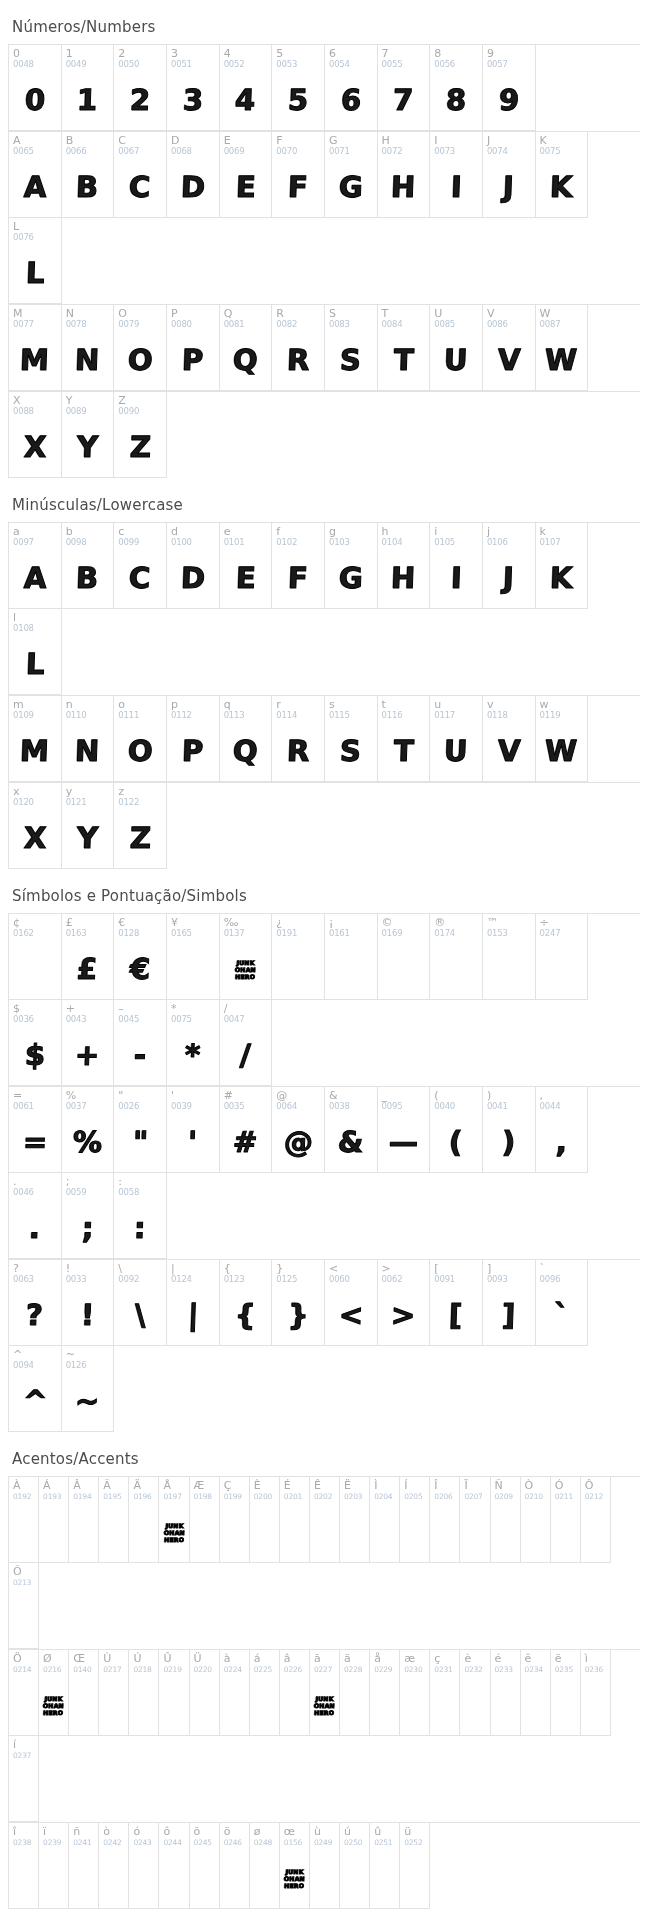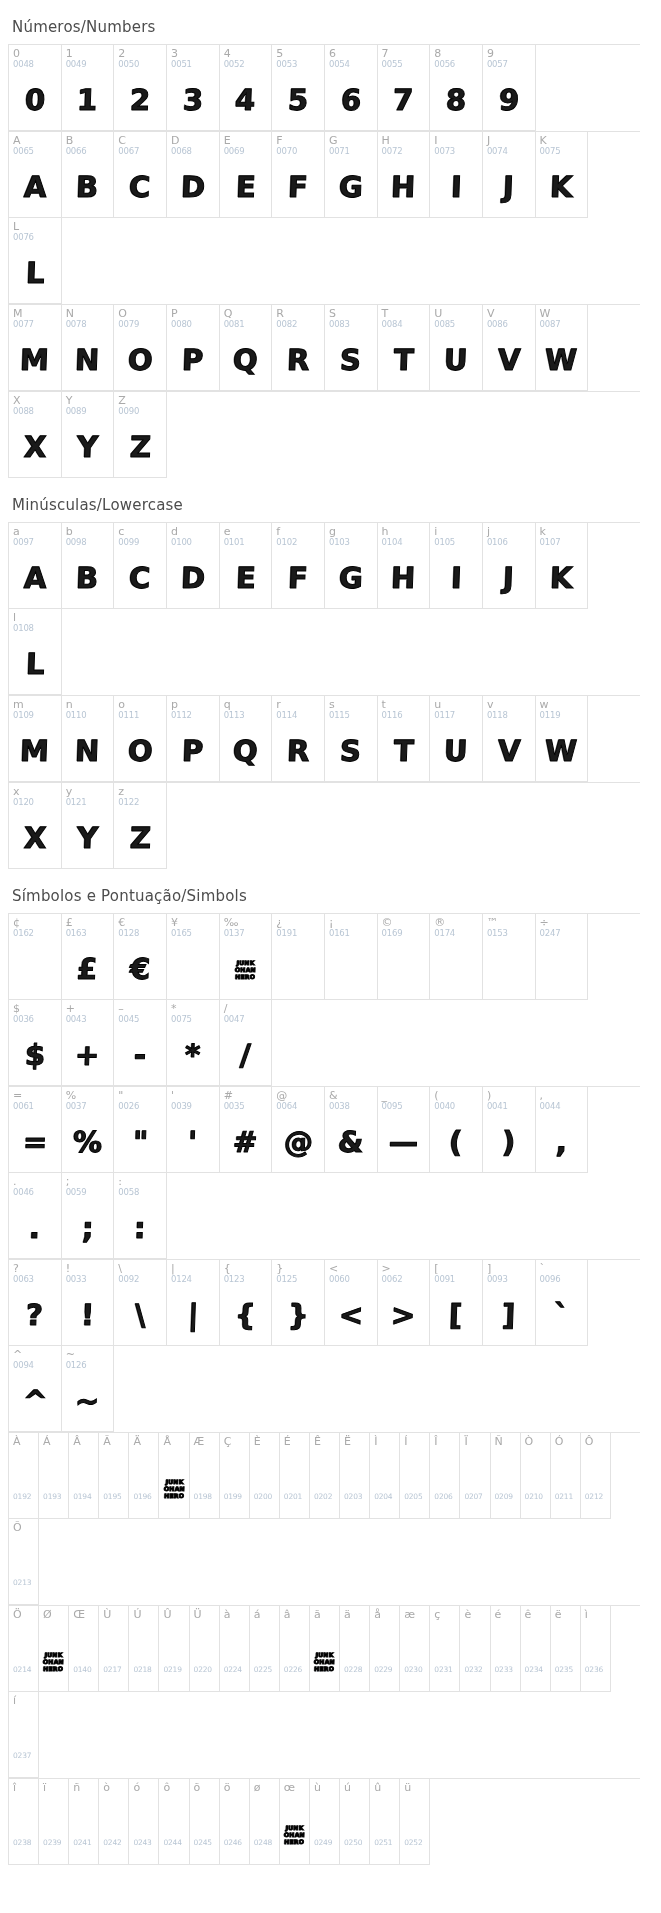--- a/index.html
+++ b/index.html
@@ -87,21 +87,20 @@
     display: inline-block;
     -webkit-text-stroke: 1px #000;
     text-shadow: 1px 1px 0 #ffffff, -1px 0 0 #777;
     transform: skewX(-2deg);
   }
   .accent-grid .cell {
     height: 86px;
   }
   .accent-grid .cell .code {
     font-size: 7.5px;
-    margin-top: 44px;
   }
 </style>
 </head>
 <body>
 
 <div class="page">
     <div class="section-title">Números/Numbers</div>
     <div class="grid">
       <div class="cell" style="width: 52.6667px;">
         <div class="ch">0</div>
@@ -852,20 +851,21 @@
         </div>
       </div>
       <div class="cell" style="width: 52.6667px;">
         <div class="ch">~</div>
         <div class="code">0126</div>
         <div class="glyph">
           <span class="g">~</span>
         </div>
       </div>
     </div>
+    <div class="section-title">Acentos/Accents</div>
     <div class="grid accent-grid">
       <div class="cell" style="width: 30.0952px;">
         <div class="ch">À</div>
         <div class="code">0192</div>
         <div class="glyph">
           <span class="g"></span>
         </div>
       </div>
       <div class="cell" style="width: 30.0952px;">
         <div class="ch">Á</div>

